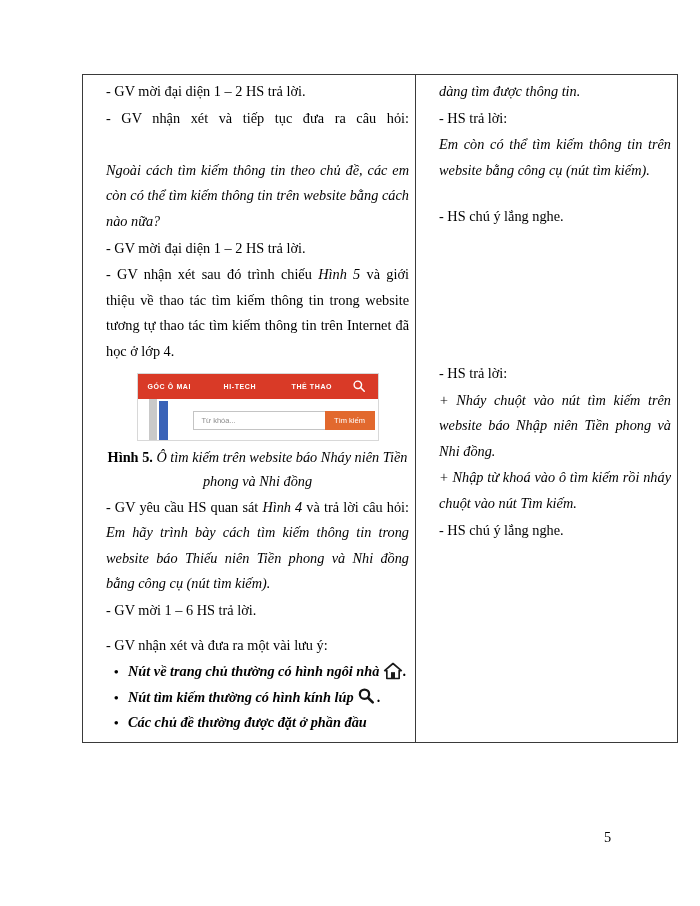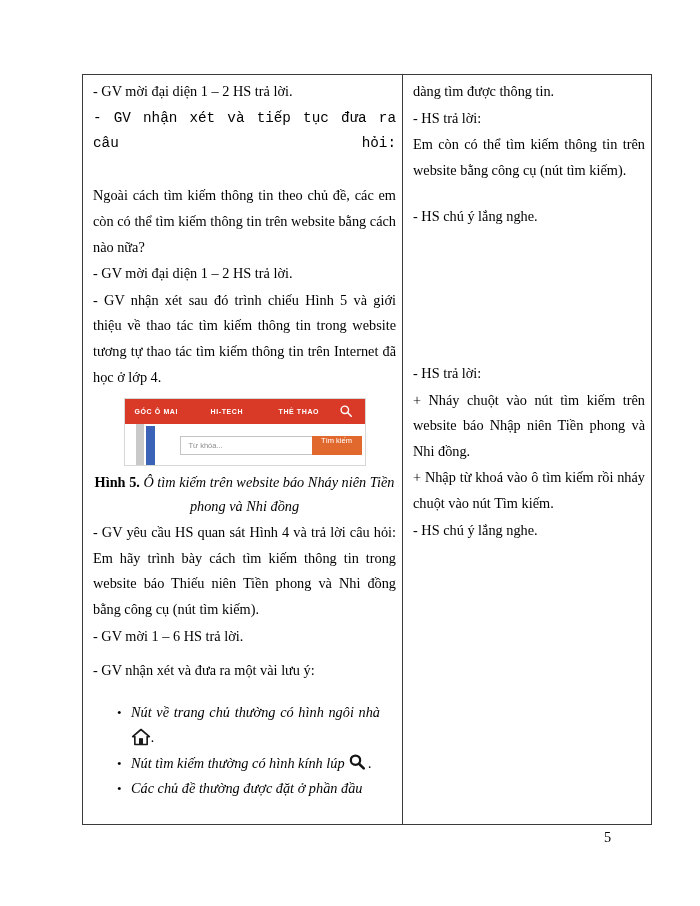--- a/index.html
+++ b/index.html
@@ -29,43 +29,42 @@
     position: absolute;
     left: 82px;
     top: 74px;
     width: 535px;
     border-collapse: collapse;
     table-layout: fixed;
   }
   .doc-table td {
     border: 1px solid #3a3a3a;
     vertical-align: top;
-    padding: 4px 6px 6px 10px;
+    padding: 4px 6px 6px 23px;
   }
   .col-left  { width: 303px; }
   .col-right { width: 232px; }
 
   
   p.ln {
     margin: 0 0 1px 0;
     font-size: 14.3px;
     line-height: 25.6px;
     text-align: justify;
     text-justify: inter-word;
     white-space: pre-wrap;
   }
   p.ln.just-all {
     text-align: justify;
   }
-  .ital { }
+  .ital { font-style: italic; }
 
   
   .stretch {
     text-align: justify;
-    font-family: Liberation Mono, monospace;
   }
   .stretch::after {
     content: "";
     display: inline-block;
     width: 100%;
     height: 0;
   }
 
   
   .figure-wrap {
@@ -160,21 +159,21 @@
   }
   .search-field span {
     font-family: "Liberation Sans", "DejaVu Sans", sans-serif;
     font-size: 7.5px;
     color: #8d8d8d;
   }
   .search-btn {
     width: 50px;
     background: #e2692e;
     display: flex;
-    align-items: flex-start;
+    align-items: center;
     justify-content: center;
     box-sizing: border-box;
   }
   .search-btn span {
     font-family: "Liberation Sans", "DejaVu Sans", sans-serif;
     font-size: 7.5px;
     color: #ffffff;
   }
 
   .caption {
@@ -185,23 +184,24 @@
     font-style: italic;
   }
   .caption .lbl {
     font-weight: bold;
     font-style: normal;
     text-align: center;
   }
 
   
   ul.bl {
-    margin: 16px;
+    margin: 0;
     padding: 0 0 0 22px;
     list-style: none;
+    font-weight: bold;
   }
   ul.bl li {
     position: relative;
     font-size: 14.3px;
     line-height: 25.6px;
     font-style: italic;
     text-align: justify;
     margin-bottom: 0;
   }
   ul.bl li::before {

